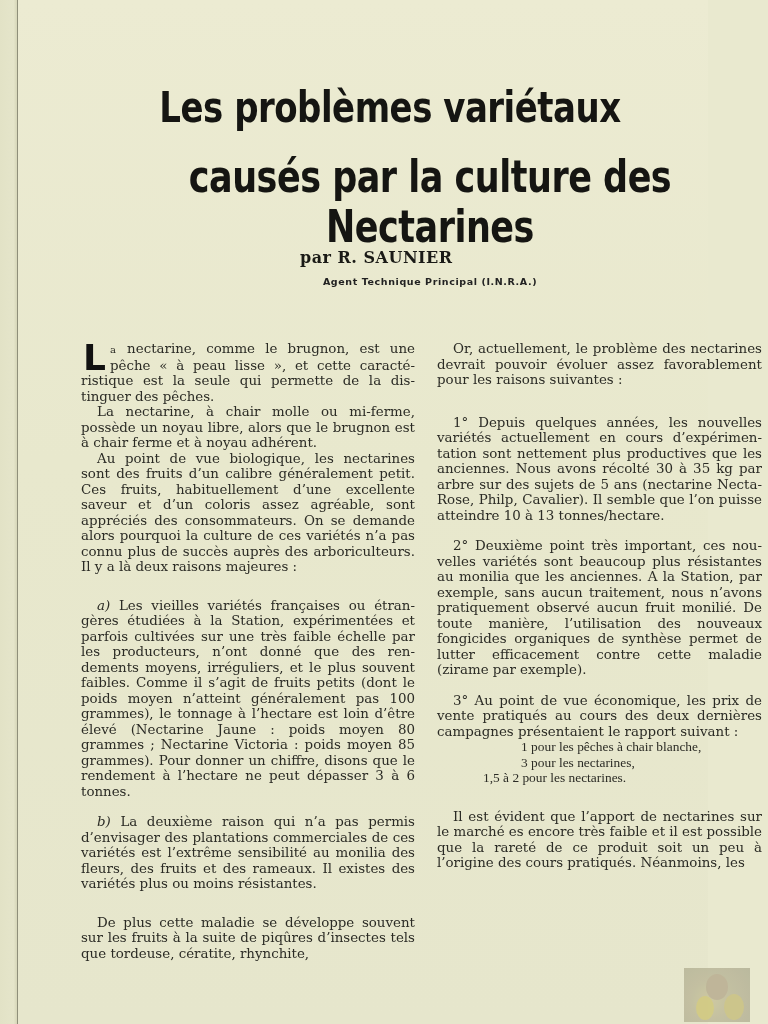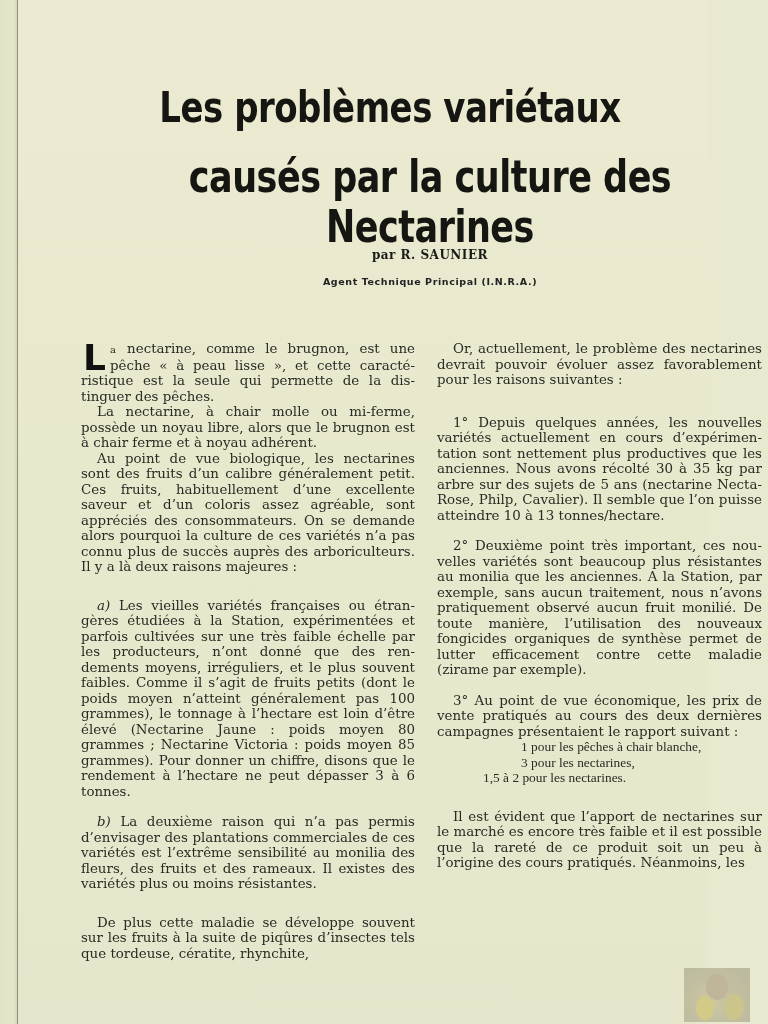--- a/index.html
+++ b/index.html
@@ -19,22 +19,22 @@
       border-right: 1.5px solid #8f8f7a;
     }
     .title {
       position: absolute; left: 0; width: 768px; text-align: center;
       font-family: "DejaVu Sans", sans-serif; font-weight: bold;
       color: #151512; letter-spacing: -0.5px;
     }
     .title.l1 { top: 82px; left: 80px; width: 620px; font-size: 34px; transform: scaleY(1.25); transform-origin: top; }
     .title.l2 { top: 152px; left: 80px; width: 700px; font-size: 35px; transform: scaleY(1.25); transform-origin: top; }
     .byline {
-      position: absolute; top: 248px; left: 300px; width: 260px; text-align: center;
-      font-family: "DejaVu Serif", serif; font-weight: bold; font-size: 12px; color: #1a1a16;
+      position: absolute; top: 248px; left: 300px; width: 260px; text-align: left;
+      font-family: "DejaVu Serif", serif; font-weight: bold; font-size: 16px; color: #1a1a16;
       letter-spacing: 0.5px;
     }
     .affil {
       position: absolute; top: 276px; left: 300px; width: 260px; text-align: center;
       font-family: "DejaVu Sans", sans-serif; font-weight: bold; font-size: 9.5px; color: #222;
       letter-spacing: 0.6px;
     }
     .col {
       position: absolute; top: 341px;
       font-size: 13.4px; line-height: 15.5px; text-align: justify;

